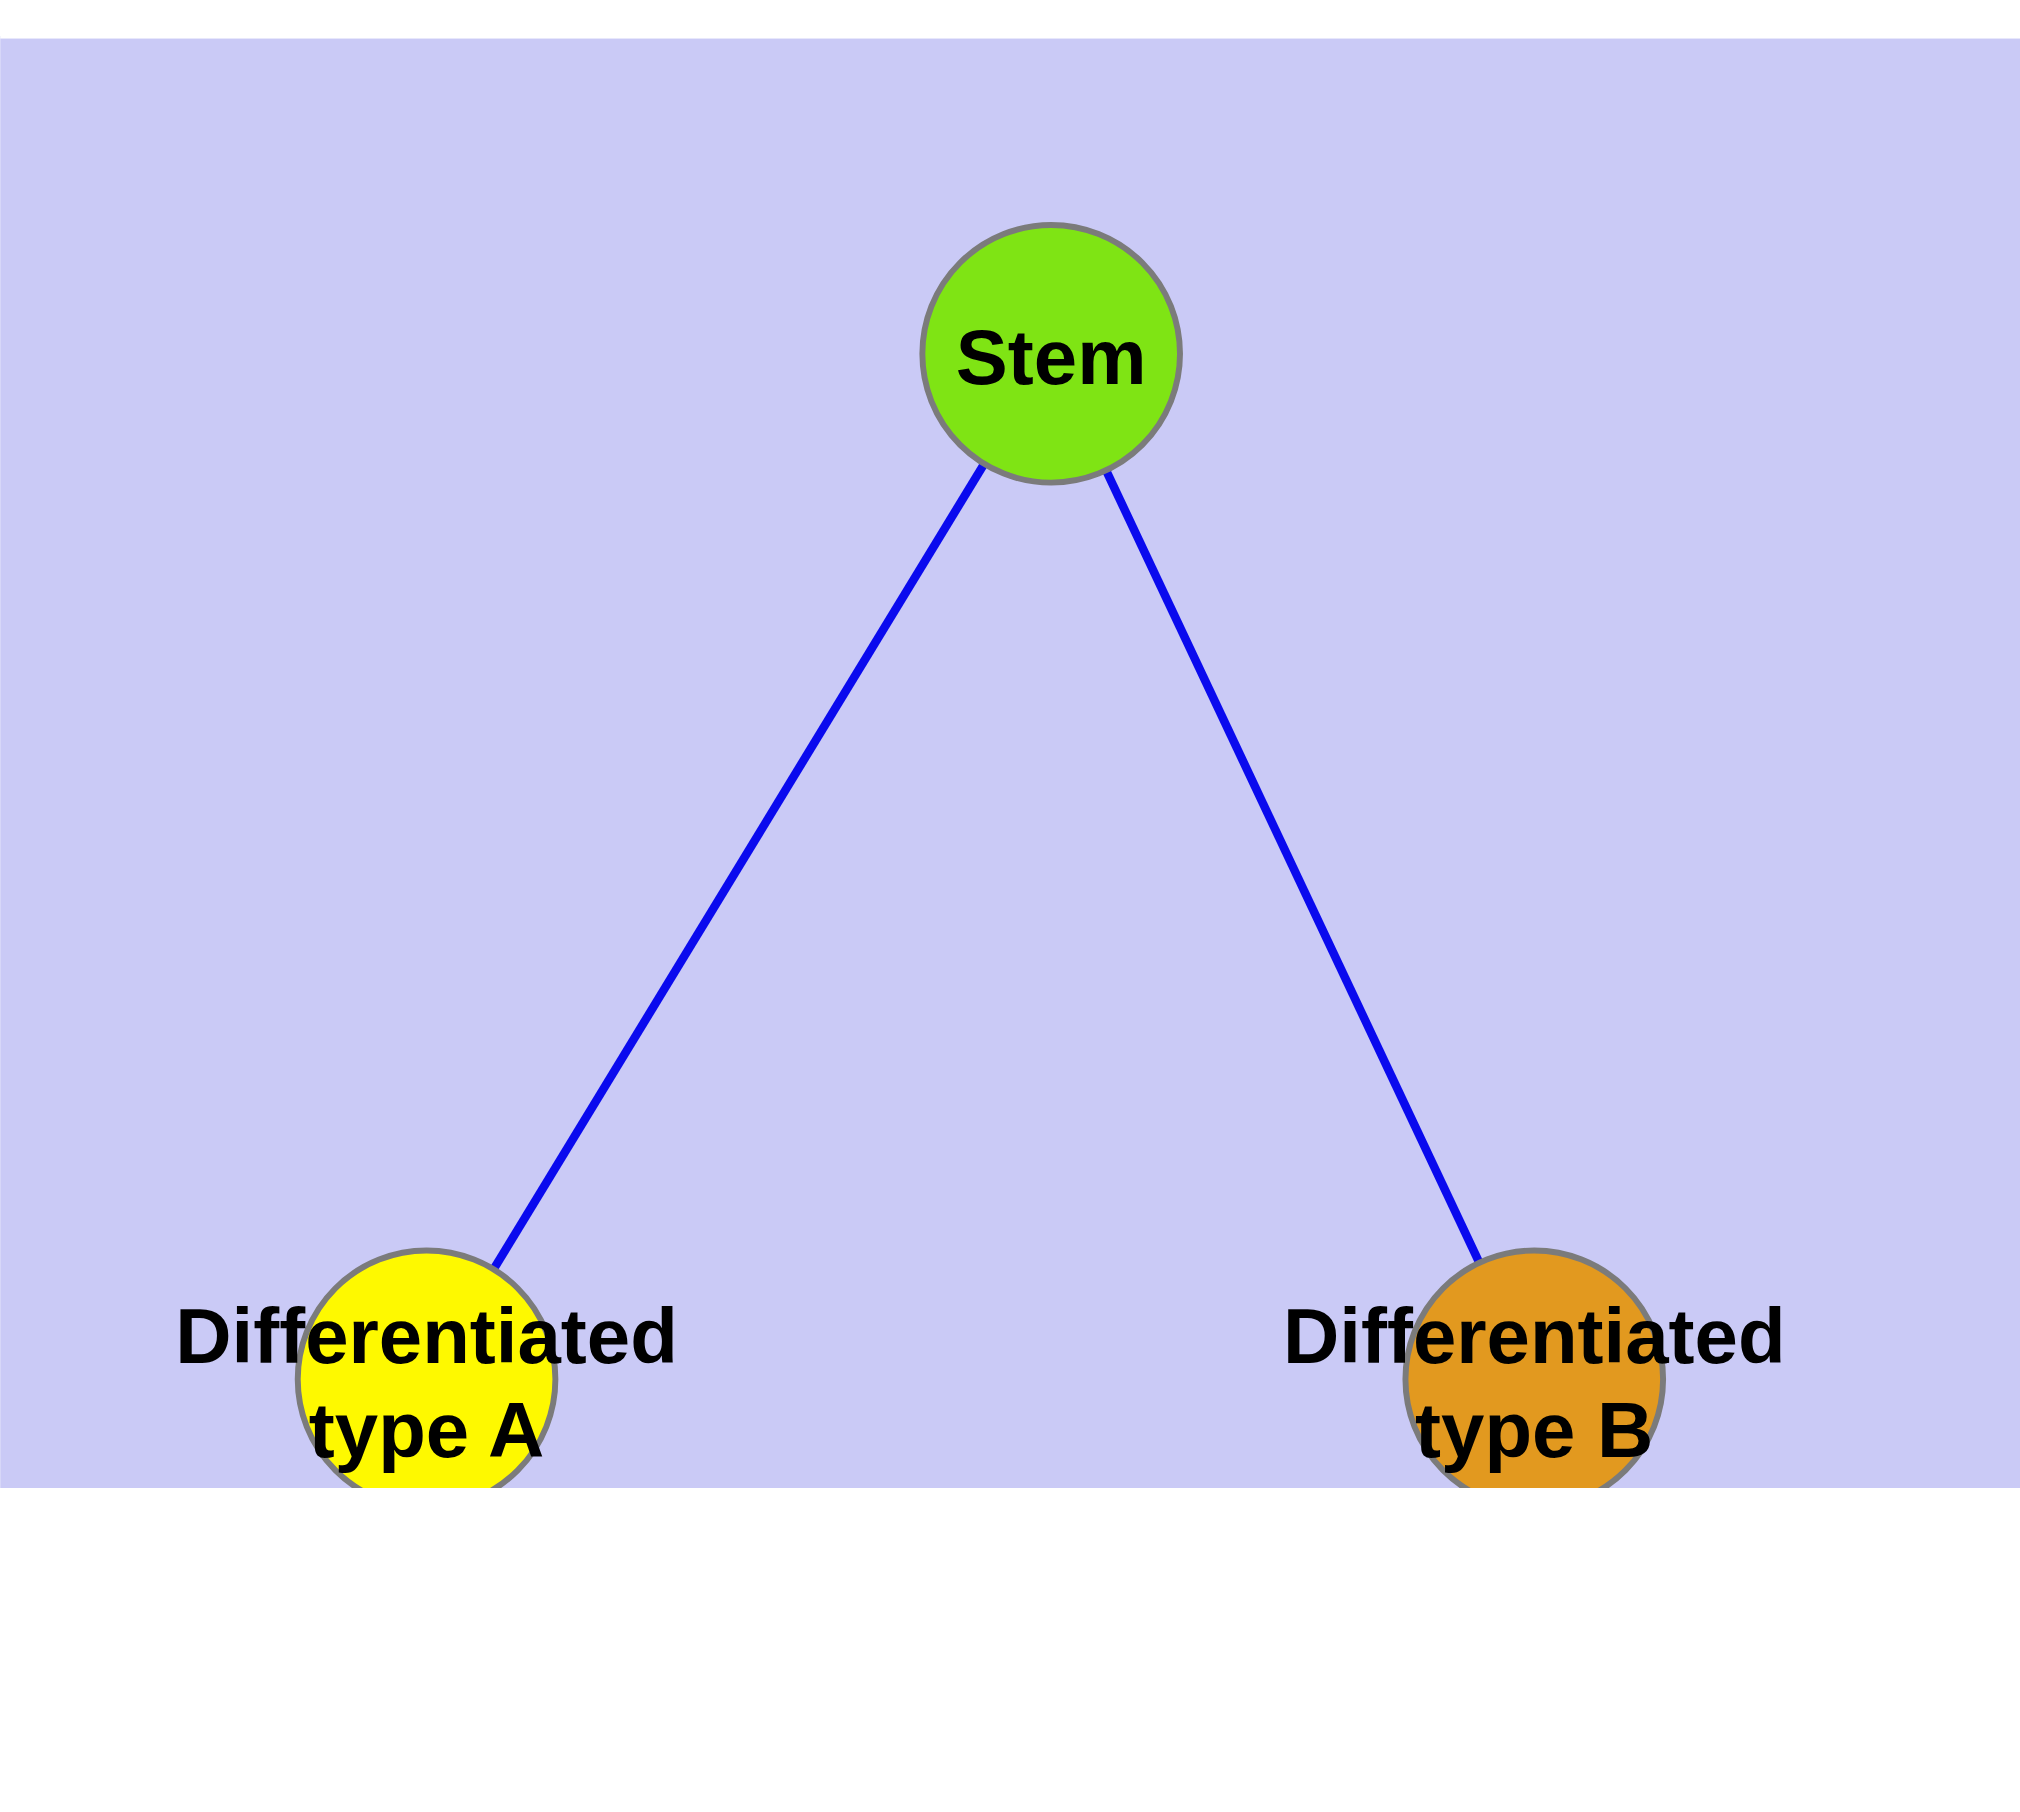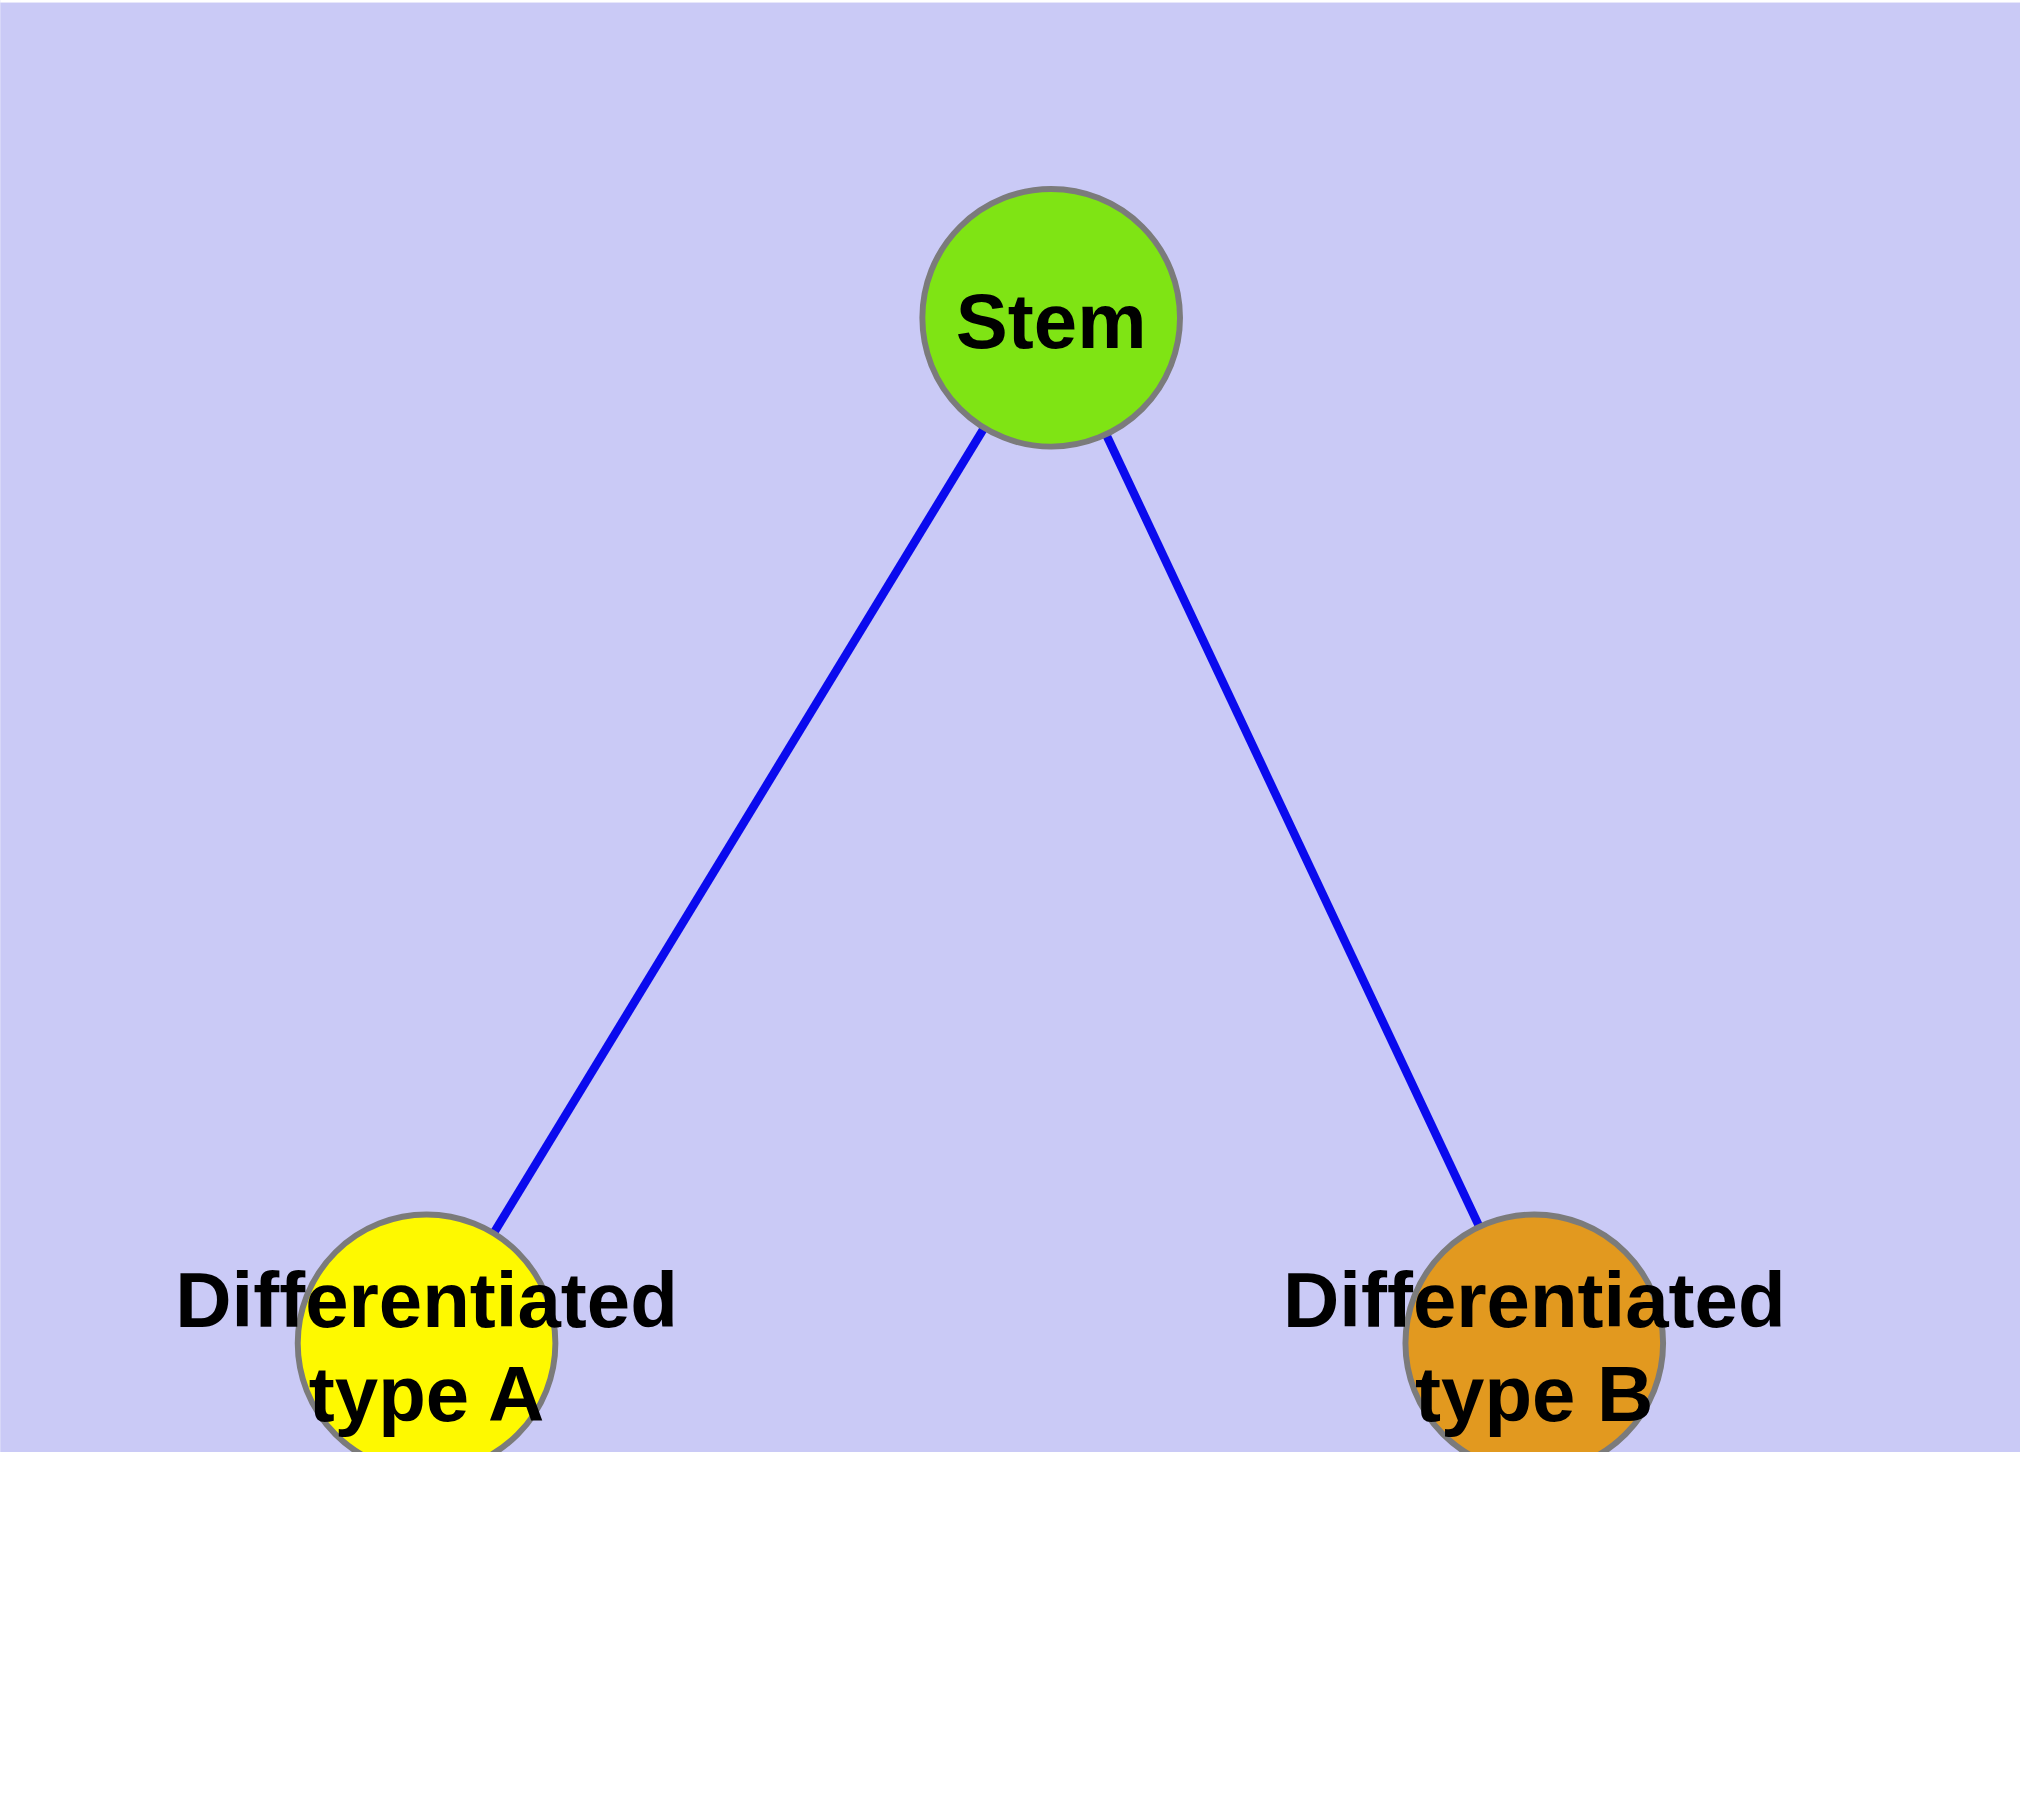--- a/index.html
+++ b/index.html
@@ -6,20 +6,21 @@
     margin: 0;
     padding: 0;
     background: #ffffff;
   }
   .canvas-wrap {
     position: relative;
     width: 2021px;
     height: 1452px;
     overflow: hidden;
     font-family: "Liberation Sans", sans-serif;
+    margin-top: 36px;
   }
   svg.diagram {
     display: block;
     width: 2021px;
     height: 1812px;
   }
   .node-label-text {
     font-family: "Liberation Sans", sans-serif;
     font-weight: bold;
     font-size: 92px;

